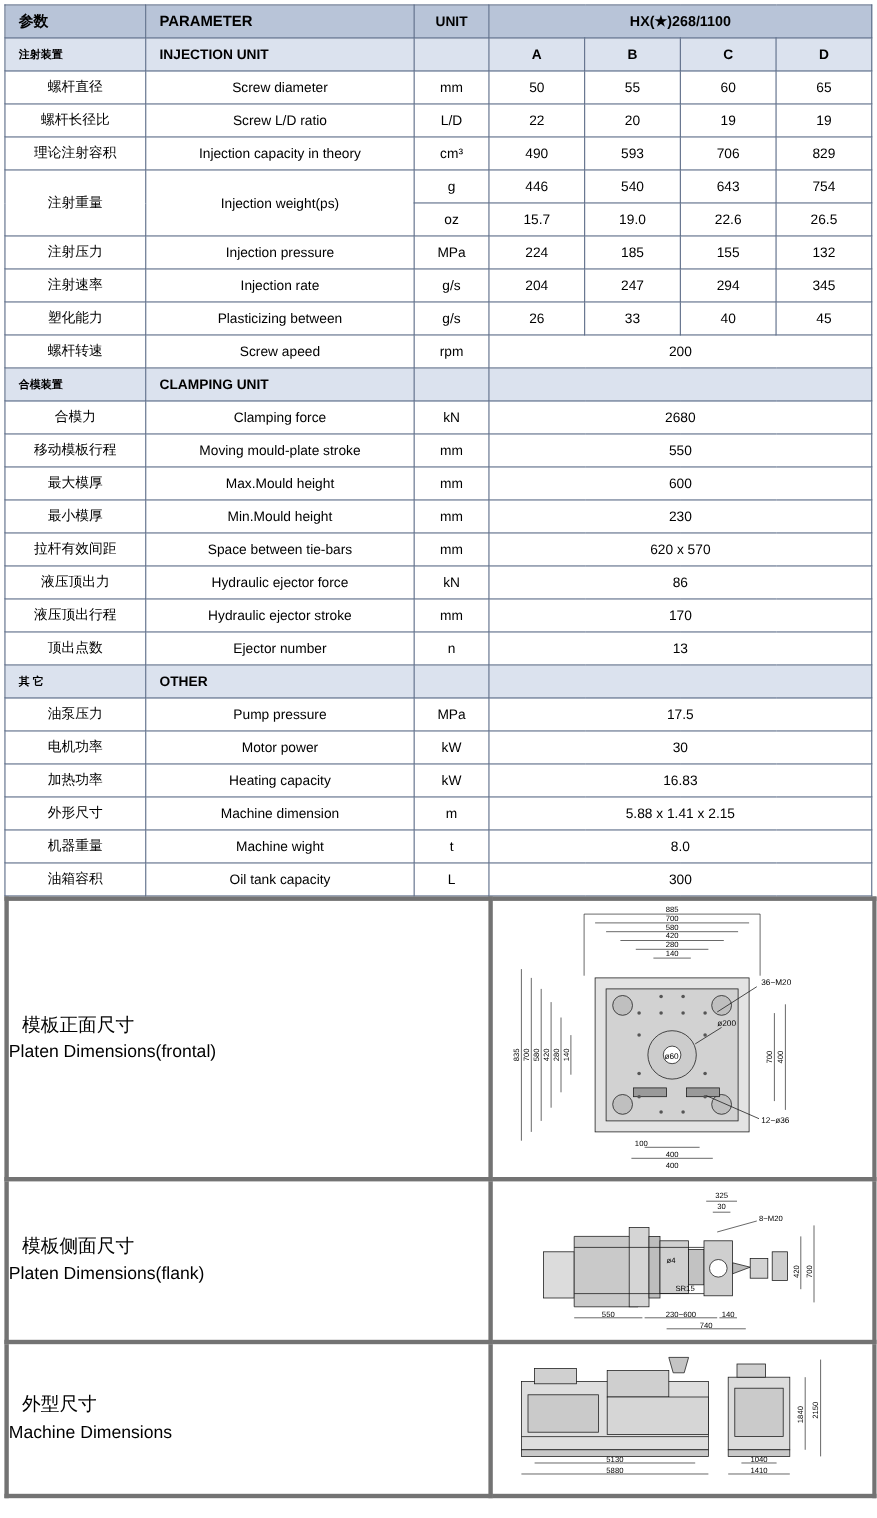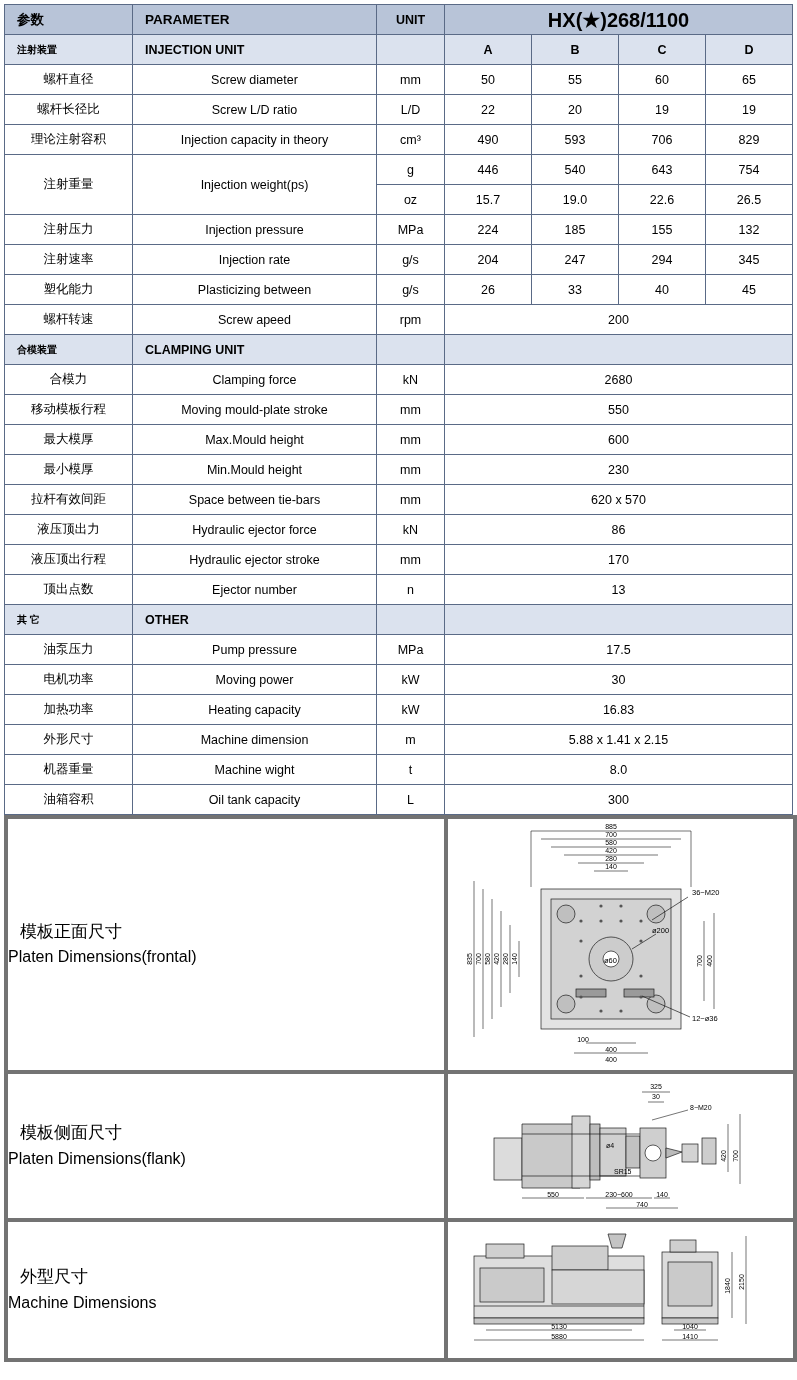--- a/index.html
+++ b/index.html
@@ -39,21 +39,21 @@
   col.c-v { width: 87px; }
 
   .hdr td {
     background: #b8c4d8;
     font-weight: bold;
     height: 37px;
     font-size: 15px;
   }
   .hdr td.cn { font-size: 13.5px; text-align: left; padding-left: 12px; }
   .hdr td.en { text-align: left; padding-left: 12px; font-size: 13.5px; }
-  .hdr td.model { font-size: 20px; margin-left: 20px; }
+  .hdr td.model { font-size: 13px; margin-left: 20px; }
 
   .section td {
     background: #dbe2ee;
     font-weight: bold;
     height: 26px;
   }
   .section td.cn { text-align: left; padding-left: 12px; font-size: 10px; }
   .section td.en { text-align: left; padding-left: 12px; font-size: 12.5px; }
 
   td.cn { text-align: left; padding-left: 12px; font-size: 12.5px; }
@@ -266,21 +266,21 @@
       <td colspan="4"></td>
     </tr>
     <tr>
       <td class="cn">油泵压力</td>
       <td class="en">Pump pressure</td>
       <td class="unit">MPa</td>
       <td class="val-span" colspan="4">17.5</td>
     </tr>
     <tr>
       <td class="cn">电机功率</td>
-      <td class="en">Moving power</td>
+      <td class="en">Motor power</td>
       <td class="unit">kW</td>
       <td class="val-span" colspan="4">30</td>
     </tr>
     <tr>
       <td class="cn">加热功率</td>
       <td class="en">Heating capacity</td>
       <td class="unit">kW</td>
       <td class="val-span" colspan="4">16.83</td>
     </tr>
     <tr>

